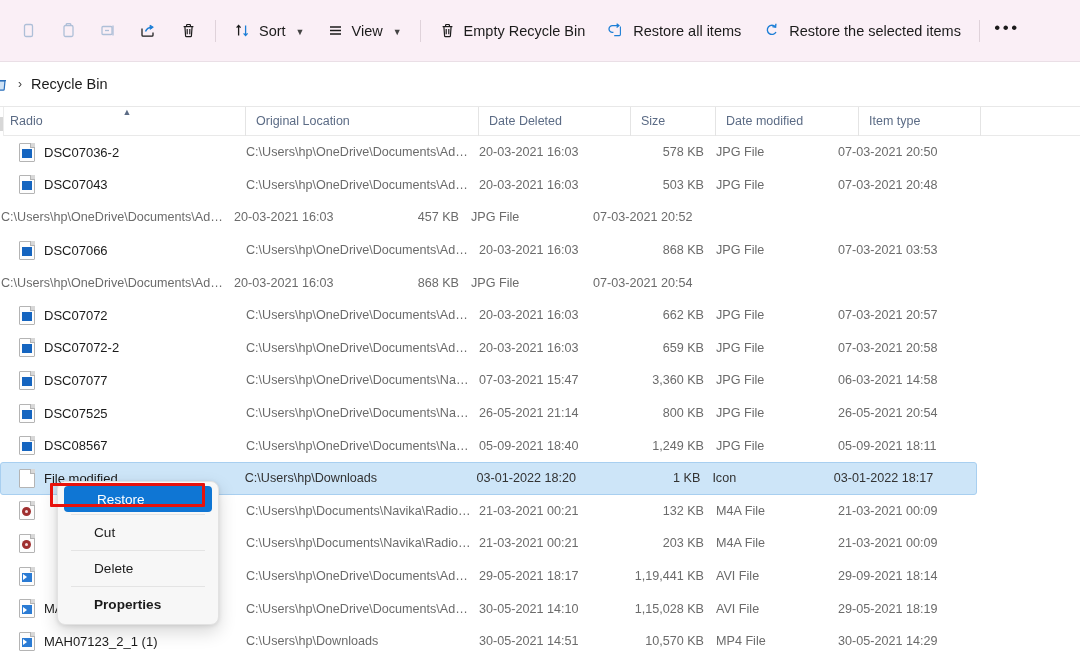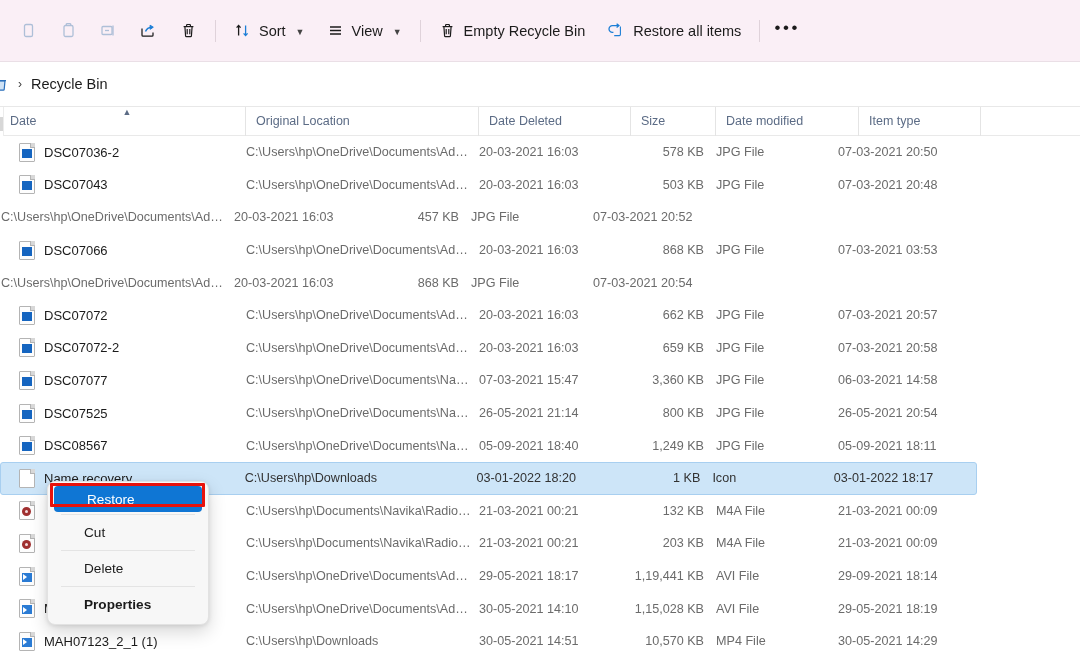--- a/index.html
+++ b/index.html
@@ -170,21 +170,21 @@
     background: #fff;
   }
   .edge-tick {
     position: absolute; left: 0; width: 3px;
     background: #d7d7d7;
   }
 
   
   .ctxmenu {
     position: absolute;
-    left: 47px; top: 481px;
+    left: 57px; top: 481px;
     width: 162px;
     background: #f7f7f7;
     border: 1px solid #e2e2e2;
     border-radius: 8px;
     box-shadow: 0 7px 18px rgba(0,0,0,0.16), 0 1px 4px rgba(0,0,0,0.10);
     padding: 4px 3px;
     z-index: 40;
   }
   .ctxitem {
     height: 31px;
@@ -290,20 +290,27 @@
 
   <div class="tb-btn">
     <svg width="18" height="17" viewBox="0 0 18 17" fill="none" stroke="#1c7ed6" stroke-width="1.3">
       <path d="M11.6 3.6 H5.4 a3.4 3.4 0 1 0 0 6.8 H6.4"></path>
       <path d="M9.6 1.7 L11.9 3.6 L9.6 5.5"></path>
       <path d="M13.4 4.4 V12.6 a1 1 0 0 1-1 1 H7.2" stroke-width="1.1"></path>
     </svg>
     <span>Restore all items</span>
   </div>
 
+  <div class="tb-btn">
+    <svg width="18" height="17" viewBox="0 0 18 17" fill="none" stroke="#1c7ed6" stroke-width="1.35">
+      <path d="M12.4 4.8 A4.6 4.6 0 1 0 13 10"></path>
+      <path d="M12.9 1.8 L12.6 5.2 L9.4 4.6"></path>
+    </svg>
+    <span>Restore the selected items</span>
+  </div>
 
   <div class="tb-sep"></div>
 
   <div class="tb-icon-btn">
     <span class="dots">•••</span>
   </div>
 </div>
 
 <div class="crumbbar">
   <span class="crumb-ico">
@@ -311,21 +318,21 @@
       <path d="M4 4.8 L4.8 13.4 a0.8 .8 0 0 0 .8 .7h4.8a0.8 .8 0 0 0 .8-.7L12 4.8 Z" fill="#cfe2f5"></path>
       <path d="M3 4.6 H13"></path>
     </svg>
   </span>
   <span class="crumb-sep">›</span>
   <span class="crumb-txt">Recycle Bin</span>
 </div>
 
 <div class="colhead">
   <div class="ch" style="width:245px">
-    <span>Date</span>
+    <span>Radio</span>
     <span class="sortcaret">▲</span>
   </div>
   <div class="ch" style="width:233px">
     <span>Original Location</span>
   </div>
   <div class="ch" style="width:152px">
     <span>Date Deleted</span>
   </div>
   <div class="ch ch-size" style="width:85px">
     <span>Size</span>
@@ -478,21 +485,21 @@
         <div class="c-size" style="width:85px">1,249 KB</div>
         <div class="c-type" style="width:122px">JPG File</div>
         <div class="c-mod" style="width:143px">05-09-2021 18:11</div>
       </div>
       <div class="row selected" style="width: 977px;">
         <div class="c-name" style="width:245px">
           <span class="fico plain">
             <span class="pg"></span>
             <span class="fold"></span>
           </span>
-          <span>Name recovery</span>
+          <span>File modified</span>
         </div>
         <div class="c-loc" style="width:233px">C:\Users\hp\Downloads</div>
         <div class="c-del" style="width:152px">03-01-2022 18:20</div>
         <div class="c-size" style="width:85px">1 KB</div>
         <div class="c-type" style="width:122px">Icon</div>
         <div class="c-mod" style="width:143px">03-01-2022 18:17</div>
       </div>
       <div class="row">
         <div class="c-name" style="width:245px">
           <span class="fico">

